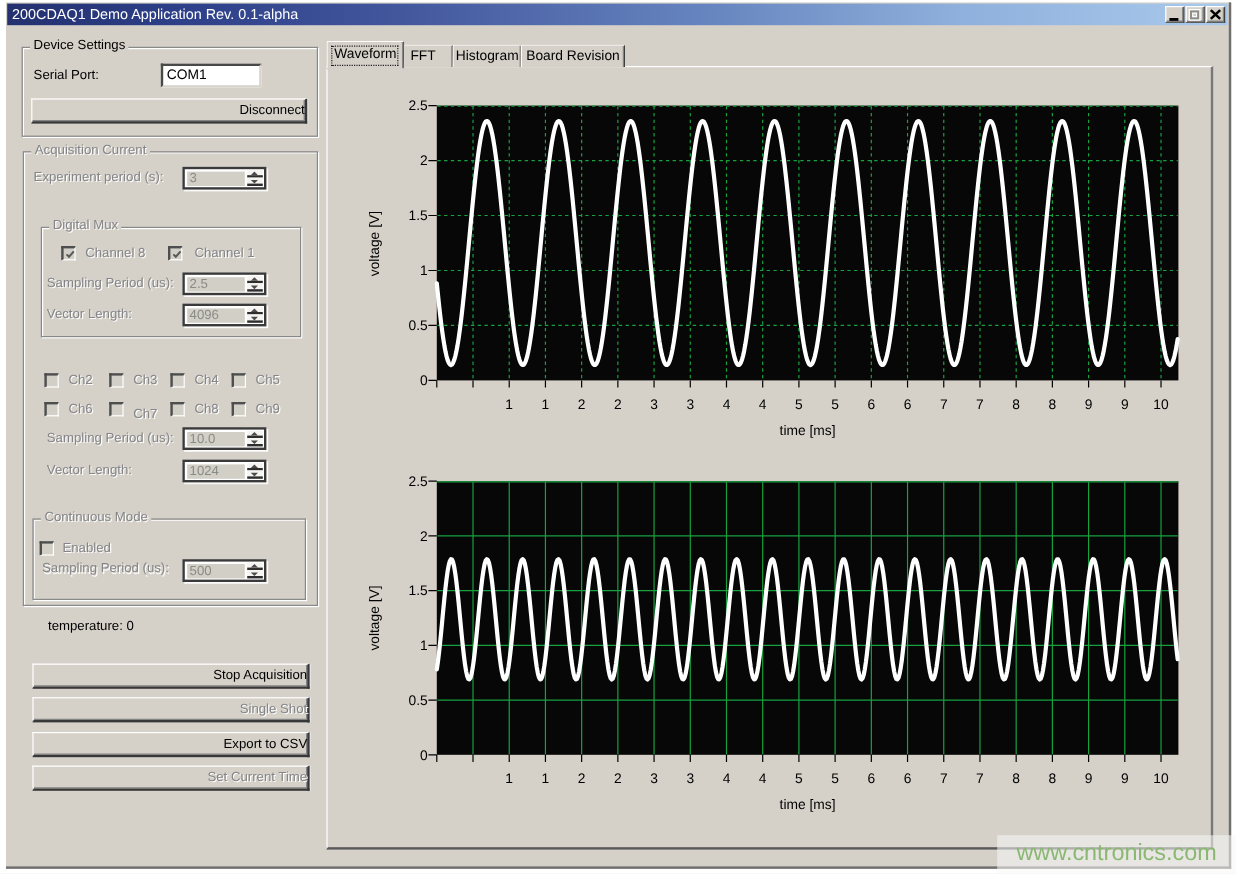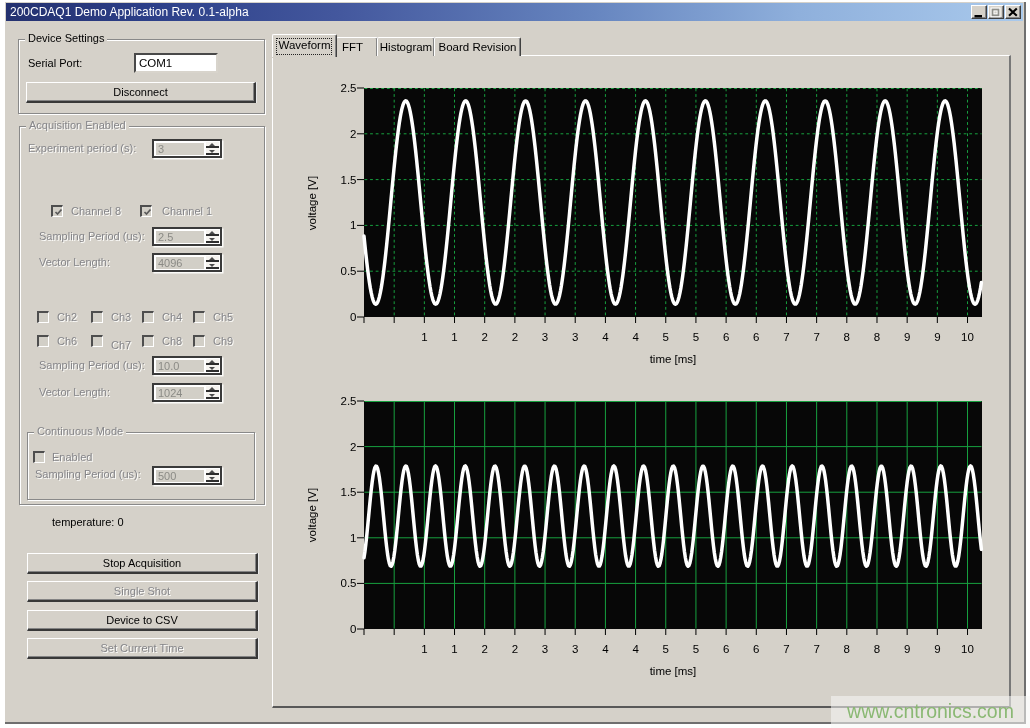--- a/index.html
+++ b/index.html
@@ -11,21 +11,21 @@
 #tb .t{position:absolute;left:4px;top:2px;color:#fff;font-weight:normal;font-size:12px}
 .wb{position:absolute;top:5px;width:16px;height:14px;background:#D5D1C9;box-sizing:border-box;
   border:1px solid;border-color:#fff #404040 #404040 #fff;box-shadow:inset -1px -1px 0 #868686}
 .gb{position:absolute;border:1px solid #898989;box-shadow:1px 1px 0 #fff,inset 1px 1px 0 #fff}
 .gb>span{position:absolute;top:-8px;left:6px;background:#D5D1C9;padding:0 3px;white-space:nowrap}
 .dis{color:#858589;text-shadow:1px 1px 0 #fdfdfb}
 .lab{position:absolute;white-space:nowrap}
 .btn{position:absolute;background:#D5D1C9;height:18px;
   border:1px solid;border-width:1px 2px 2px 1px;border-color:#fff #383838 #383838 #fff;
   box-shadow:inset -1px -1px 0 #848484,1px 0 0 #e8e8e8;
-  text-align:center;font-size:11px}
+  text-align:right;font-size:11px}
 .btn span{position:relative;top:3px}
 .edit{position:absolute;background:#fff;border:2px solid;border-color:#494949 #d8d4cc #d8d4cc #494949;
   font-size:11.5px;padding:2px 0 0 3px;width:77px;height:14px}
 .spin{position:absolute;width:70px;height:19px;background:#fff;border:2px solid #3a3a3a;
   box-sizing:border-box;box-shadow:1.5px 1.5px 0 #fbfbf9}
 .sval{position:absolute;left:1.5px;top:2px;width:46px;height:12px;background:#d2cfc7;
   color:#8b8b86;line-height:13px;padding-left:2.5px;font-size:11px}
 .sup,.sdn{position:absolute;right:1.5px;width:13px;height:4.5px;background:#f6f4f0;
   border-bottom:2px solid #2e2e2e}
 .sup{top:0.5px}
@@ -67,33 +67,36 @@
       </svg></div>
 
 <div class="gb" style="left:18px;top:39px;width:245px;height:73px">
       <span>Device Settings</span>
     </div>
 <div class="lab" style="left:28px;top:57px">Serial Port:</div>
 <div class="edit" style="left:134px;top:53px">COM1</div>
 <div class="btn" style="left:26px;top:82px;width:227px"><span>Disconnect</span></div>
 
 <div class="gb" style="left:19px;top:126px;width:244px;height:377px">
-      <span class="dis">Acquisition Enabled</span>
+      <span class="dis">Acquisition Current</span>
     </div>
 <div class="lab dis" style="left:28px;top:142px">Experiment period (s):</div>
 <div class="spin" style="left:152px;top:139px">
 <div class="sval">3</div>
 <div class="sup">
         <i></i>
       </div>
 <div class="sdn">
         <i></i>
       </div>
 </div>
 
+<div class="gb" style="left:34px;top:189px;width:215px;height:90px">
+      <span class="dis">Digital Mux</span>
+    </div>
 <div class="cb" style="left:51px;top:205px">
       <svg width="9" height="9" style="position:absolute;left:0.5px;top:0.5px">
         <path d="M1.5 4 L3.5 6 L7.5 1.5" stroke="#5a5a5a" stroke-width="1.7" fill="none"></path>
       </svg>
     </div>
     <div class="lab dis" style="left:71px;top:205px">Channel 8</div>
 <div class="cb" style="left:140px;top:205px">
       <svg width="9" height="9" style="position:absolute;left:0.5px;top:0.5px">
         <path d="M1.5 4 L3.5 6 L7.5 1.5" stroke="#5a5a5a" stroke-width="1.7" fill="none"></path>
       </svg>
@@ -166,25 +169,25 @@
 <div class="spin" style="left:152px;top:466px">
 <div class="sval">500</div>
 <div class="sup">
         <i></i>
       </div>
 <div class="sdn">
         <i></i>
       </div>
 </div>
 
-<div class="lab" style="left:52px;top:516px">temperature: 0</div>
+<div class="lab" style="left:40px;top:516px">temperature: 0</div>
 
 <div class="btn" style="left:27px;top:581px;width:228px"><span class="dis">Single Shot</span></div>
 <div class="btn" style="left:27px;top:553px;width:228px"><span>Stop Acquisition</span></div>
-<div class="btn" style="left:27px;top:610px;width:228px"><span>Device to CSV</span></div>
+<div class="btn" style="left:27px;top:610px;width:228px"><span>Export to CSV</span></div>
 <div class="btn" style="left:27px;top:638px;width:228px"><span class="dis">Set Current Time</span></div>
 
 <div id="tabpage">
       <svg width="738" height="653" viewBox="0 0 738 653" style="position:absolute;left:-1px;top:-1px">
 <style>.al{font-family:"Liberation Sans",sans-serif;font-size:11.5px;fill:#000}</style>
 <rect x="92.0" y="33.0" width="618.0" height="229.0" fill="#070707"></rect>
 <path d="M122.18 33.5 V261.5 M152.35 33.5 V261.5 M182.53 33.5 V261.5 M212.70 33.5 V261.5 M242.88 33.5 V261.5 M273.05 33.5 V261.5 M303.23 33.5 V261.5 M333.41 33.5 V261.5 M363.58 33.5 V261.5 M393.76 33.5 V261.5 M423.93 33.5 V261.5 M454.11 33.5 V261.5 M484.29 33.5 V261.5 M514.46 33.5 V261.5 M544.64 33.5 V261.5 M574.81 33.5 V261.5 M604.99 33.5 V261.5 M635.16 33.5 V261.5 M665.34 33.5 V261.5 M695.52 33.5 V261.5 M92.5 216.20 H709.5 M92.5 170.40 H709.5 M92.5 124.60 H709.5 M92.5 78.80 H709.5 M92.5 33.50 H709.5" stroke="#17A13F" stroke-width="1" stroke-dasharray="2.8 2.8" fill="none"></path>
 <path d="M92.00 262.0 v6 M122.18 262.0 v6 M152.35 262.0 v6 M182.53 262.0 v6 M212.70 262.0 v6 M242.88 262.0 v6 M273.05 262.0 v6 M303.23 262.0 v6 M333.41 262.0 v6 M363.58 262.0 v6 M393.76 262.0 v6 M423.93 262.0 v6 M454.11 262.0 v6 M484.29 262.0 v6 M514.46 262.0 v6 M544.64 262.0 v6 M574.81 262.0 v6 M604.99 262.0 v6 M635.16 262.0 v6 M665.34 262.0 v6 M695.52 262.0 v6 M92.0 262.00 h-7 M92.0 216.20 h-7 M92.0 170.40 h-7 M92.0 124.60 h-7 M92.0 78.80 h-7 M92.0 33.00 h-7" stroke="#000" stroke-width="1" fill="none"></path>
 <text x="152.35" y="285.5" text-anchor="middle" class="al">1</text>
 <text x="182.53" y="285.5" text-anchor="middle" class="al">1</text>

